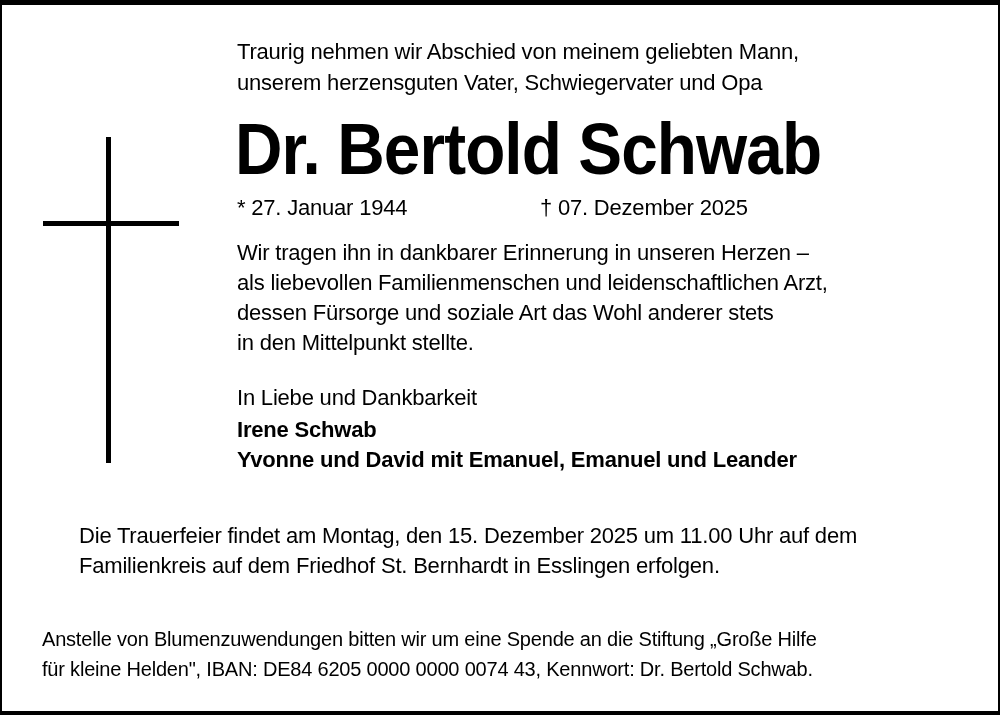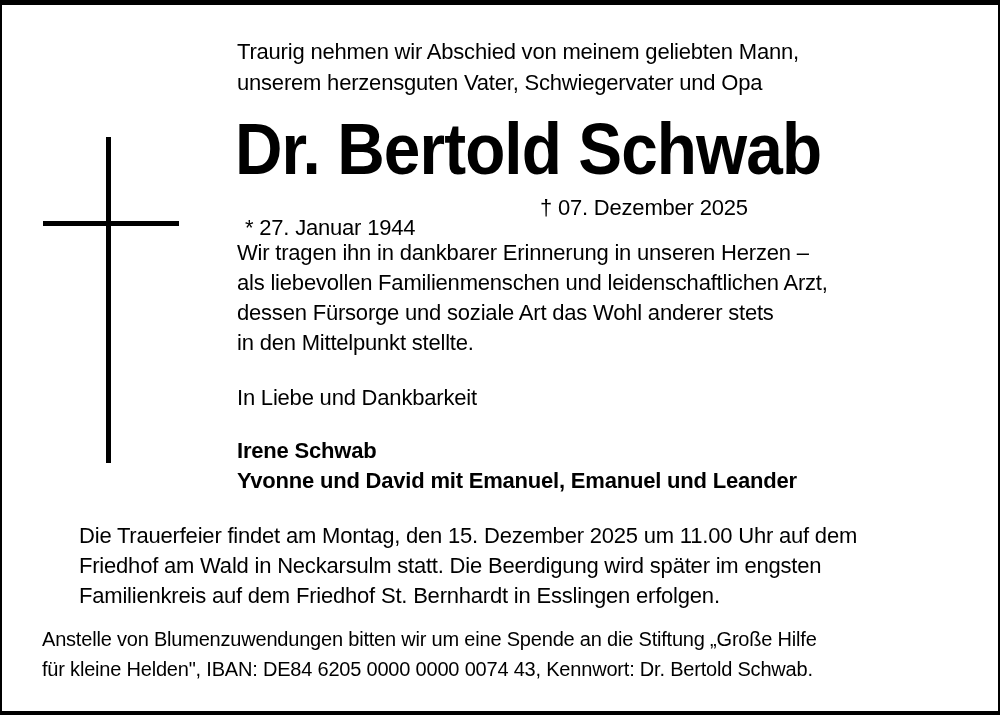--- a/index.html
+++ b/index.html
@@ -36,34 +36,34 @@
     font-size: 73px; line-height: 73px; font-weight: bold;
     letter-spacing: -1px; white-space: nowrap;
     transform: scaleX(0.9); transform-origin: 0 0;
   }
 
   .dates {
     position: absolute; left: 237px; top: 193px;
     width: 640px; font-size: 22px; line-height: 30px; letter-spacing: -0.2px;
   }
   .death-date { position: absolute; left: 303px; top: 0; }
-  .birth-date { position: absolute; left: 8px; top: 0; margin-top: 20px; }
+  .birth-date { position: absolute; left: 0; top: 0; }
 
   .memorial {
     position: absolute; left: 237px; top: 238px;
     font-size: 22px; line-height: 30px; letter-spacing: -0.2px;
   }
 
   .closing {
     position: absolute; left: 237px; top: 383px;
     font-size: 22px; line-height: 30px; letter-spacing: -0.2px;
   }
 
   .family {
-    position: absolute; left: 237px; top: 436px;
+    position: absolute; left: 237px; top: 415px;
     font-size: 22px; line-height: 30px; font-weight: bold; letter-spacing: -0.2px;
   }
 
   .funeral {
     position: absolute; left: 42px; top: 521px;
     font-size: 22px; line-height: 30px; letter-spacing: -0.2px; margin-left: 37px;
   }
 
   .donation {
     position: absolute; left: 42px; top: 624px;
@@ -103,21 +103,20 @@
 
   <div class="closing line">In Liebe und Dankbarkeit</div>
 
   <div class="family">
     <div class="line">Irene Schwab</div>
     <div class="line">Yvonne und David mit Emanuel, Emanuel und Leander</div>
   </div>
 
   <div class="funeral">
     <div class="line">Die Trauerfeier findet am Montag, den 15. Dezember 2025 um 11.00 Uhr auf dem</div>
-    <div class="line">Friedhof am Wald in Neckarsulm statt. Die Beerdigung wird später im engsten</div>
     <div class="line">Familienkreis auf dem Friedhof St. Bernhardt in Esslingen erfolgen.</div>
   </div>
 
   <div class="donation">
     <div class="line">Anstelle von Blumenzuwendungen bitten wir um eine Spende an die Stiftung „Große Hilfe</div>
     <div class="line">für kleine Helden", IBAN: DE84 6205 0000 0000 0074 43, Kennwort: Dr. Bertold Schwab.</div>
   </div>
 
 </div>
 

